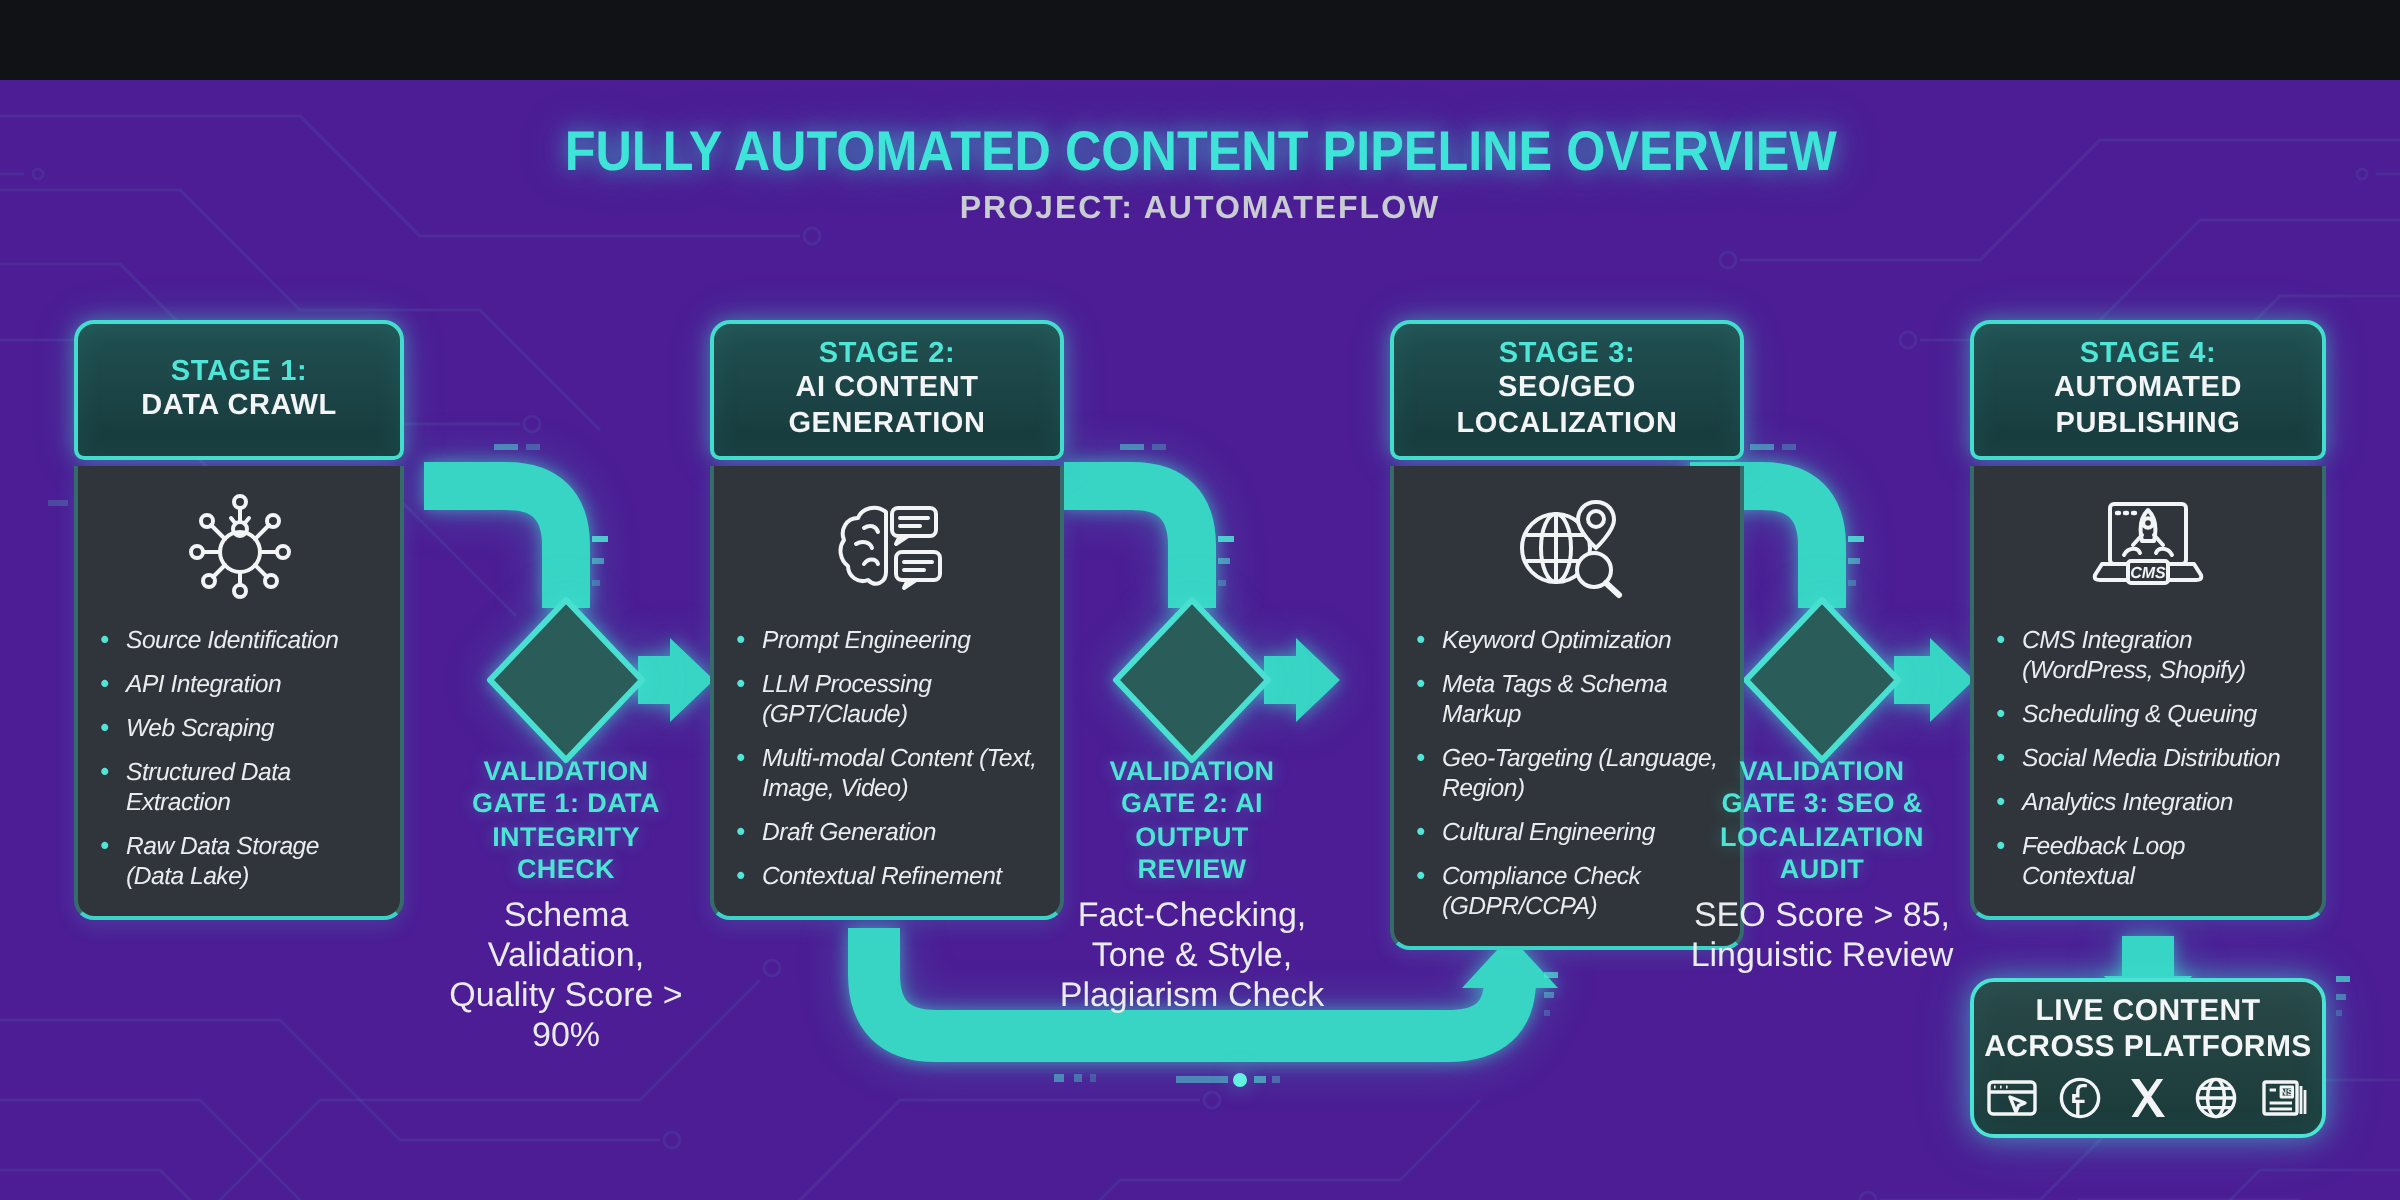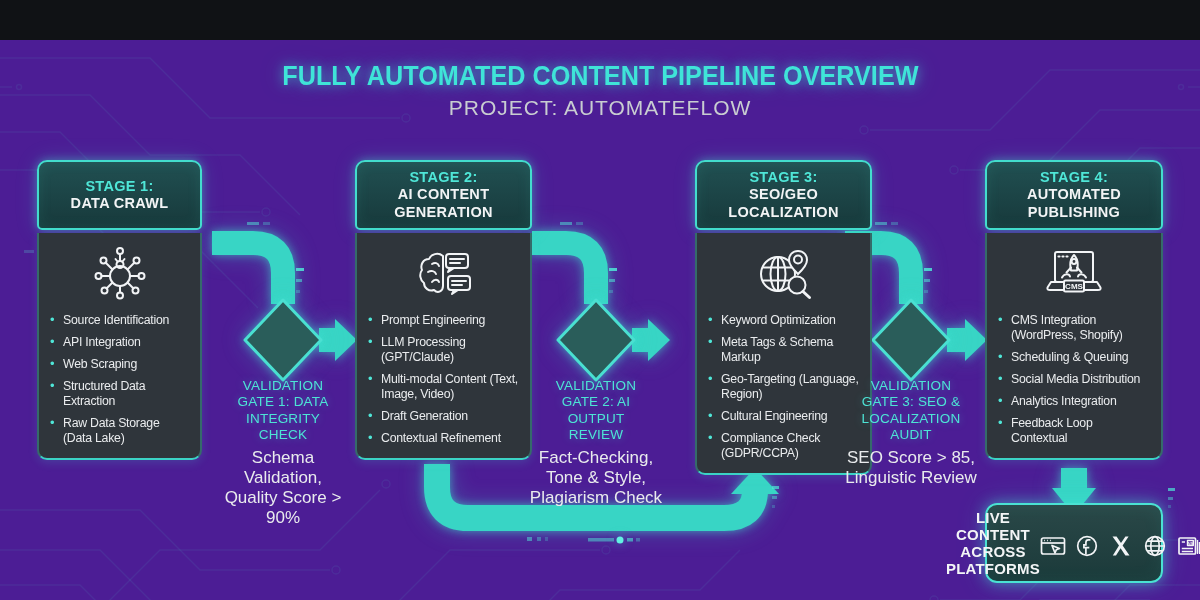--- a/index.html
+++ b/index.html
@@ -16,60 +16,60 @@
   .softglow{filter:drop-shadow(0 0 5px rgba(62,224,210,.5));}
 
   
   .title-wrap{position:absolute;left:0;top:20px;width:100%;text-align:center;z-index:3;}
   .main-title{
     display:inline-block;font-size:28px;font-weight:bold;letter-spacing:0px;
     color:#3fe4d8;transform:scaleX(.9);transform-origin:center;
     text-shadow:0 0 12px rgba(64,228,216,.65),0 0 28px rgba(64,228,216,.32);
   }
   .sub-title{
-    margin-top:4px;font-size:21px;font-weight:normal;letter-spacing:1px;color:#c9cdd1;
+    margin-top:4px;font-size:16px;font-weight:bold;letter-spacing:1px;color:#c9cdd1;
   }
 
   
   .card{position:absolute;top:120px;z-index:2;}
   .card-header{
     min-height:62px;display:flex;flex-direction:column;justify-content:center;align-items:center;
     text-align:center;padding:2px 6px;
     background:linear-gradient(180deg,#215052 0%,#17393b 100%);
     border:2px solid #43ddcd;border-radius:10px 10px 5px 5px;
     box-shadow:0 0 10px rgba(67,221,205,.45),0 0 22px rgba(67,221,205,.18),inset 0 0 14px rgba(67,221,205,.10);
   }
   .stage-label{font-size:14.5px;font-weight:bold;color:#4fe6d7;letter-spacing:.3px;line-height:1.18;}
   .stage-name{font-size:14.5px;font-weight:bold;color:#f2f4f5;letter-spacing:.3px;line-height:1.18;white-space:pre-line;}
   .card-body{
     margin-top:3px;background:#2f353b;border:2px solid rgba(67,221,205,.32);border-top:0;
     border-bottom-color:#3bd3c5;border-radius:0 0 10px 10px;
-    padding:8px 11px 12px;box-shadow:0 3px 10px rgba(67,221,205,.16);
+    padding:8px 11px 12px;box-shadow:0 3px 10px rgba(67,221,205,.16);font-style:italic;
   }
   .card-icon{height:62px;display:flex;justify-content:center;align-items:center;margin:2px 0 8px;}
   .item-list{list-style:none;margin:0;padding:0;}
   .item-list li{
     position:relative;padding-left:13px;margin-bottom:7px;
     font-size:12.3px;letter-spacing:-.25px;line-height:1.22;color:#eaecee;
   }
   .item-list li:last-child{margin-bottom:0;}
   .bullet{position:absolute;left:0;top:-1px;color:#4fe6d7;font-size:13px;}
 
   
   .gate-text{position:absolute;top:338px;width:140px;text-align:center;z-index:2;}
   .gate-label{
-    font-size:13.5px;font-weight:normal;color:#4de4d5;letter-spacing:.2px;line-height:1.22;
+    font-size:13.5px;font-weight:bold;color:#4de4d5;letter-spacing:.2px;line-height:1.22;
     white-space:pre-line;text-shadow:0 0 8px rgba(64,224,210,.4);
   }
   .gate-criteria{margin-top:4px;font-size:17px;color:#e9ebed;line-height:1.18;white-space:pre-line;}
 
   
   .live-box{
-    position:absolute;left:985px;top:463px;width:178px;height:80px;z-index:2;
-    box-sizing:border-box;display:flex;flex-direction:row;justify-content:center;align-items:center;
+    position:absolute;left:985px;top:449px;width:178px;height:80px;z-index:2;
+    box-sizing:border-box;display:flex;flex-direction:column;justify-content:center;align-items:center;
     background:linear-gradient(180deg,#2a4848 0%,#1b3a3a 100%);
     border:2px solid #4ae2d3;border-radius:12px;
     box-shadow:0 0 14px rgba(64,228,214,.5),0 0 30px rgba(64,228,214,.2),inset 0 0 18px rgba(64,228,214,.08);
   }
   .live-title{font-size:15px;font-weight:bold;letter-spacing:.2px;line-height:1.15;color:#f3f5f6;
     text-align:center;white-space:pre-line;}
   .live-icons{display:flex;gap:8px;margin-top:5px;align-items:center;}
   .licon{display:flex;}
 </style>
 </head>

